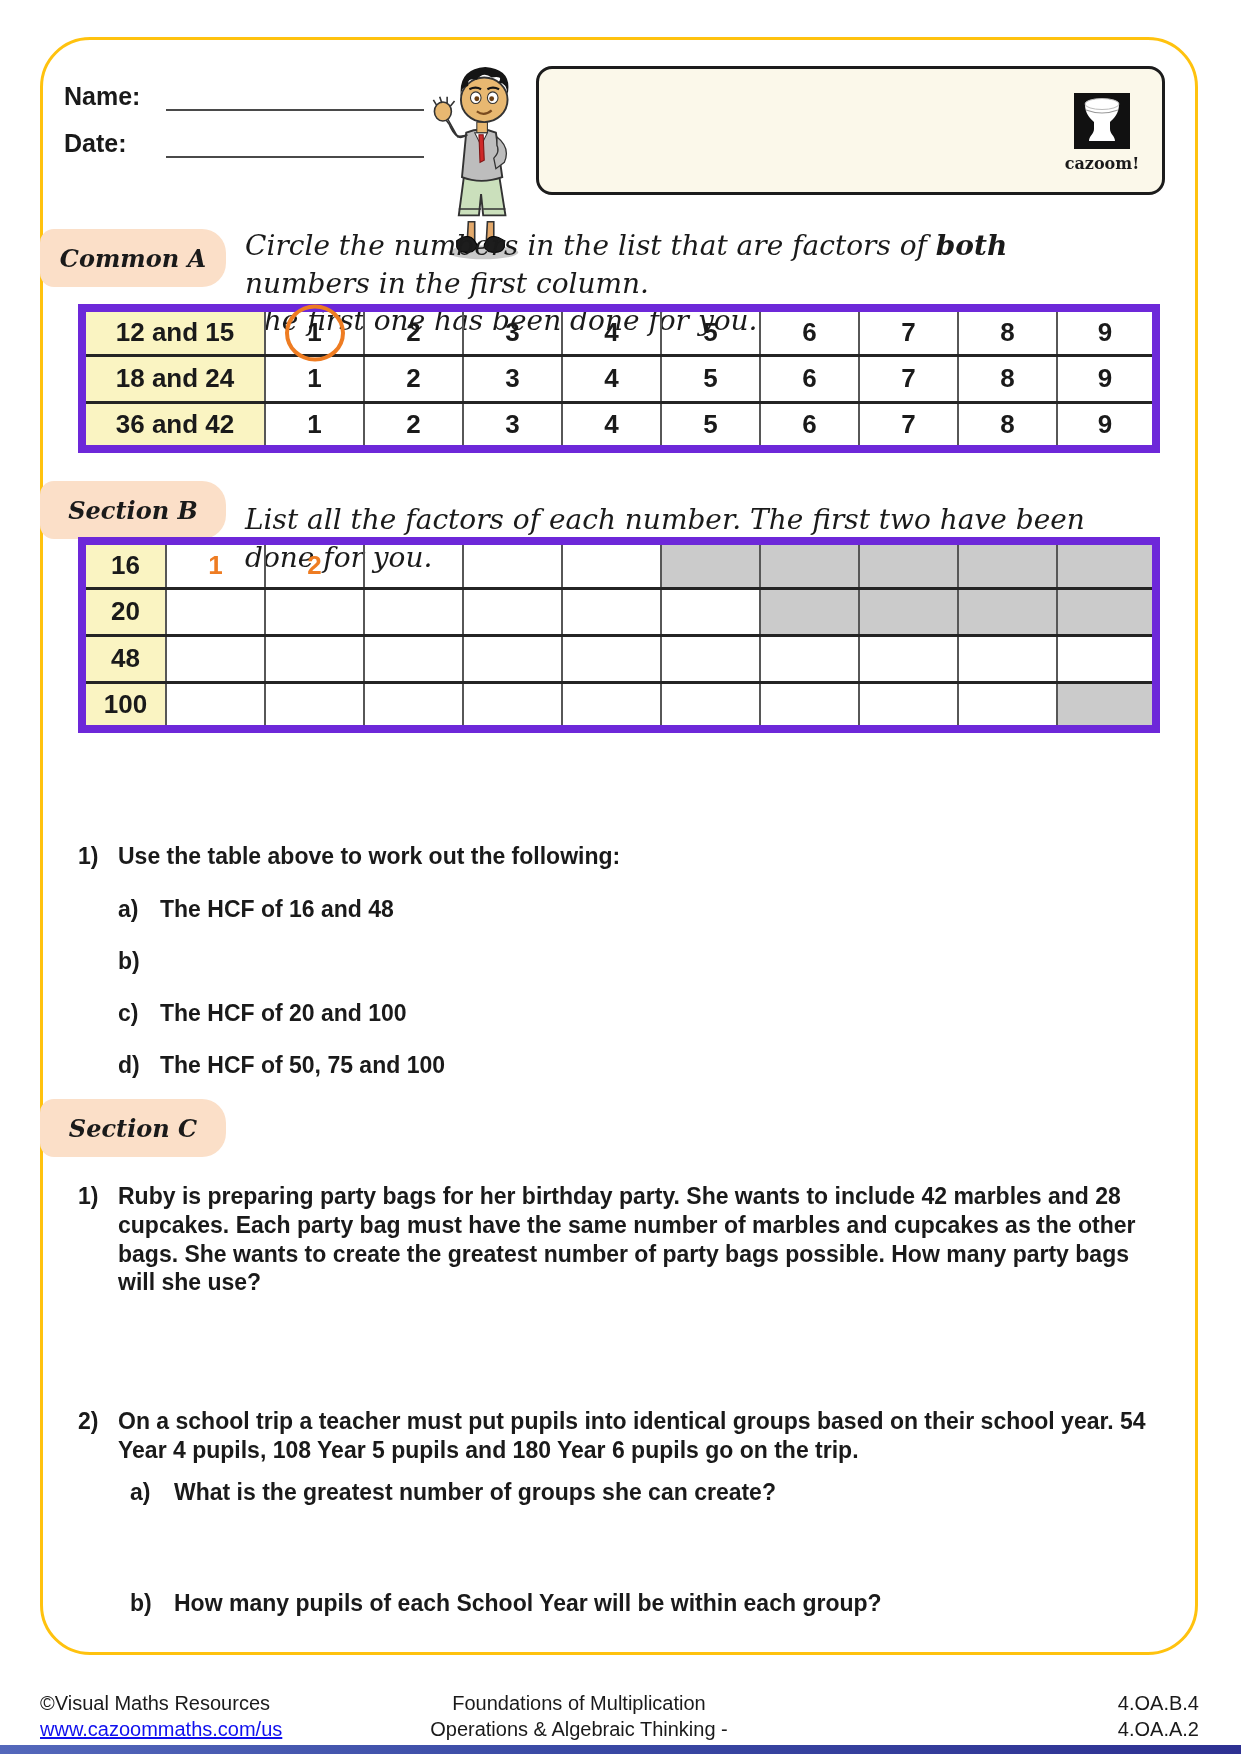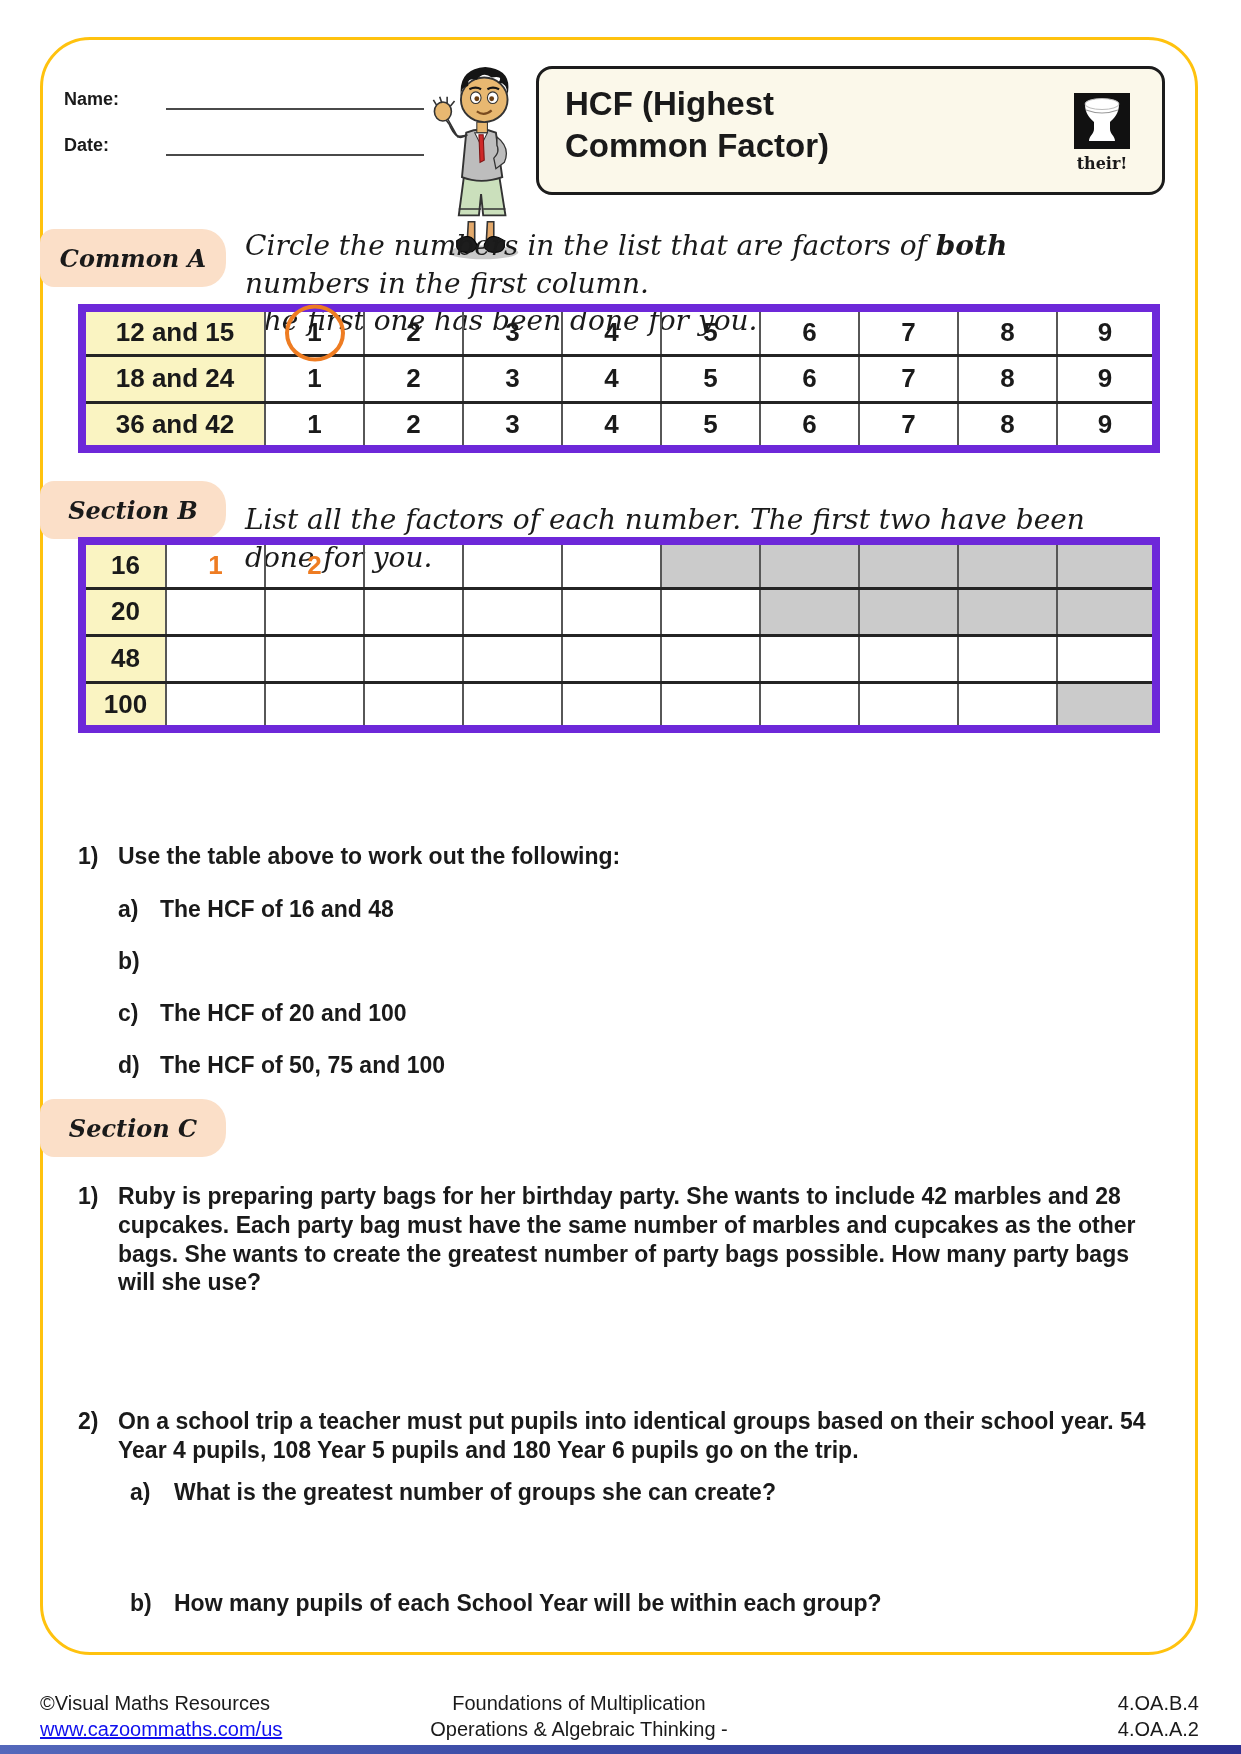--- a/index.html
+++ b/index.html
@@ -12,21 +12,21 @@
   body{
     width:1241px;height:1754px;position:relative;background:#fff;
     font-family:"Liberation Sans",sans-serif;color:#1a1a1a;overflow:hidden;
   }
   .page-border{
     position:absolute;left:40px;top:37px;width:1158px;height:1618px;
     border:3px solid var(--accent-gold);border-radius:50px;
   }
   
   .name-date{position:absolute;left:64px;top:82px;}
-  .nd-row{display:flex;align-items:flex-end;margin-bottom:18px;font-size:18px;font-weight:bold;}
+  .nd-row{display:flex;align-items:flex-end;margin-bottom:18px;font-size:25px;font-weight:bold;}
   .nd-label{width:100px;}
   .nd-line{display:inline-block;width:258px;height:28px;border-bottom:2px solid #4a4a4a;margin-left:2px;}
   .boy{position:absolute;left:420px;top:50px;width:120px;height:212px;}
   .title-box{
     position:absolute;left:536px;top:66px;width:629px;height:129px;
     background:var(--cream);border:3px solid #1c1c1c;border-radius:16px;
   }
   .page-title{
     position:absolute;left:26px;top:14px;font-size:33px;font-weight:bold;line-height:1.28;
     letter-spacing:0;
@@ -128,32 +128,28 @@
   <path d="M37,44 Q34,18 60,16 Q86,18 81,42 Q80,30 72,31 Q78,24 66,26 Q58,20 52,28 Q42,26 44,34 Q37,34 37,44 Z" fill="#151515"></path>
   <ellipse cx="51" cy="45" rx="5" ry="5.5" fill="#fff" stroke="#333" stroke-width="1"></ellipse>
   <ellipse cx="67" cy="45" rx="5" ry="5.5" fill="#fff" stroke="#333" stroke-width="1"></ellipse>
   <circle cx="52" cy="46" r="2.3" fill="#6b3e12"></circle>
   <circle cx="66" cy="46" r="2.3" fill="#6b3e12"></circle>
   <path d="M45,37 Q51,34 56,37 M62,37 Q67,34 73,37" stroke="#151515" stroke-width="2" fill="none"></path>
   <path d="M52,58 Q59,63 66,57" stroke="#7a4a1f" stroke-width="2" fill="none"></path>
 </svg>
 
 <div class="title-box">
-  <div class="page-title">
-    <span>HCF (Highest</span><br>
-    <span>Common Factor)</span>
-  </div>
   <div class="logo">
     <svg width="56" height="56" viewBox="0 0 56 56">
       <rect x="0" y="0" width="56" height="56" fill="#111"></rect>
       <path d="M11,11 C11,21 16,25 20,29 L20,36 C20,41 15,43 15,48 L41,48 C41,43 36,41 36,36 L36,29 C40,25 45,21 45,11 Z" fill="#fff"></path>
       <ellipse cx="28" cy="11" rx="17" ry="5.5" fill="#fff" stroke="#bbb" stroke-width="1"></ellipse>
       <path d="M12,17 Q28,23 44,17" stroke="#999" stroke-width="1.2" fill="none"></path>
     </svg>
-    <div class="logo-text">their!</div>
+    <div class="logo-text">cazoom!</div>
   </div>
 </div>
 
 <div class="section-label" id="labelA">
   <span>Common A</span>
 </div>
 <div class="instr instr-a">
   <span>Circle the numbers in the list that are factors of</span>
   <b>both</b>
   <span>numbers in the first column.</span><br>

